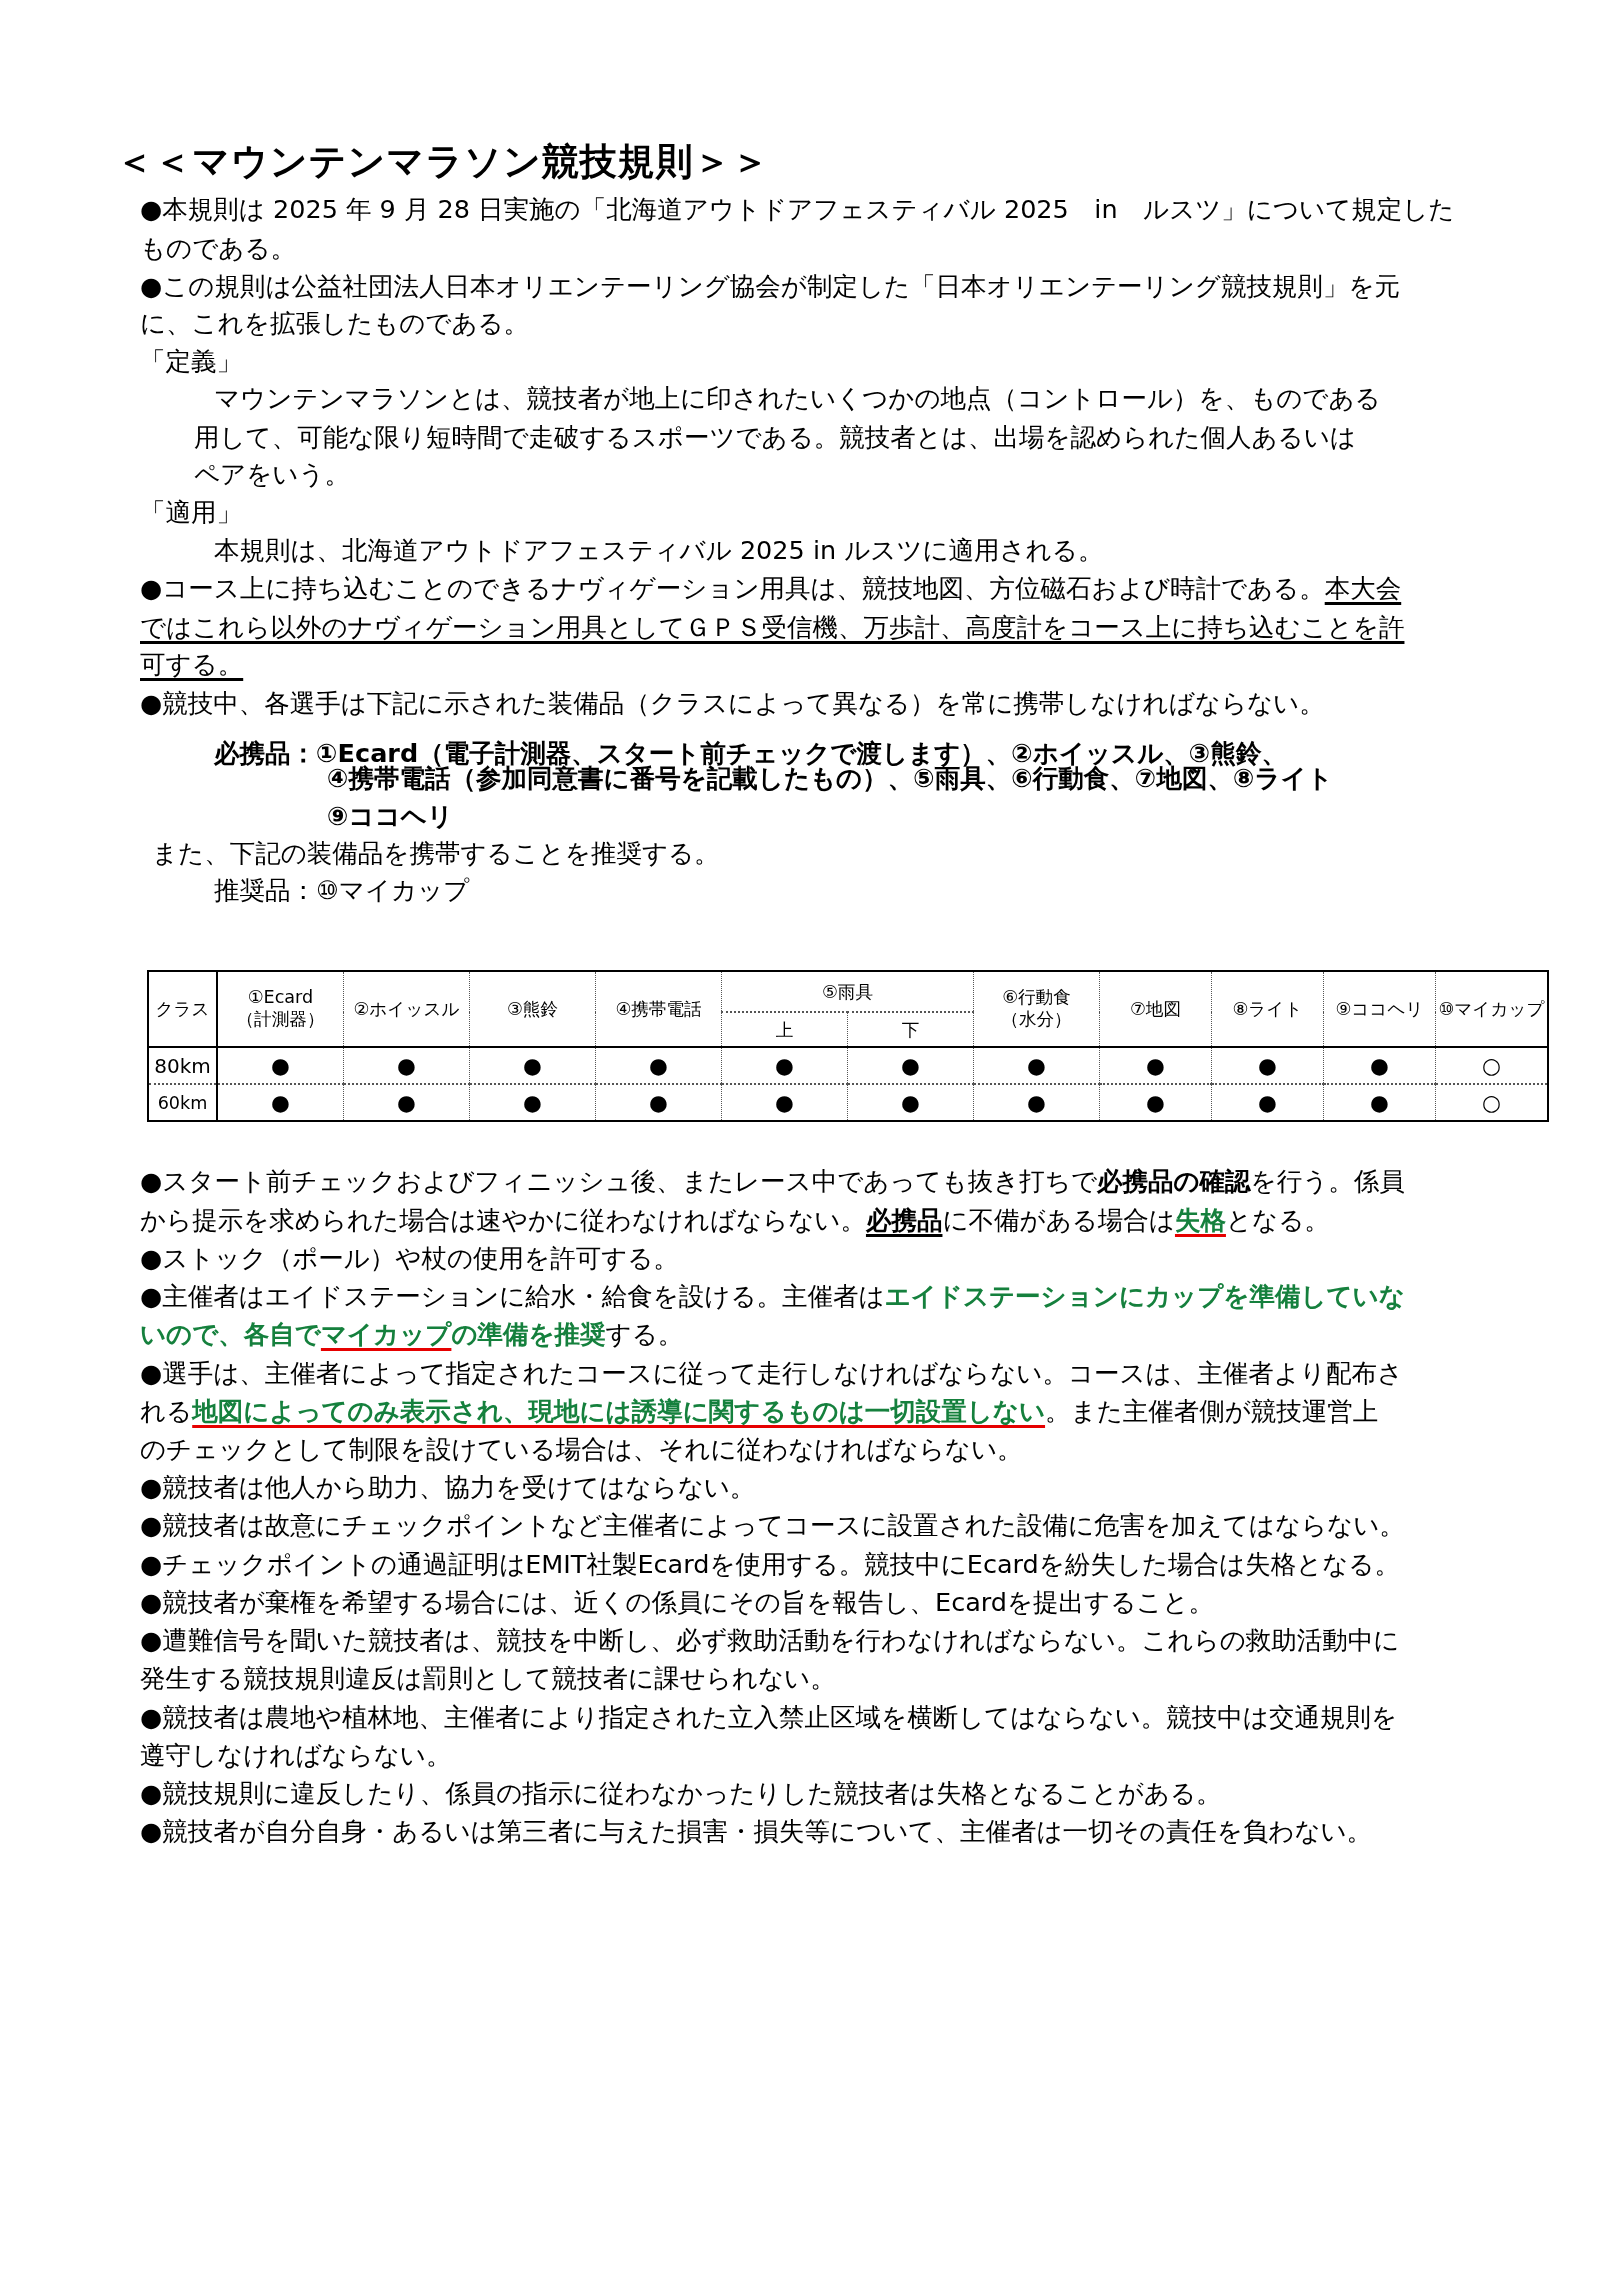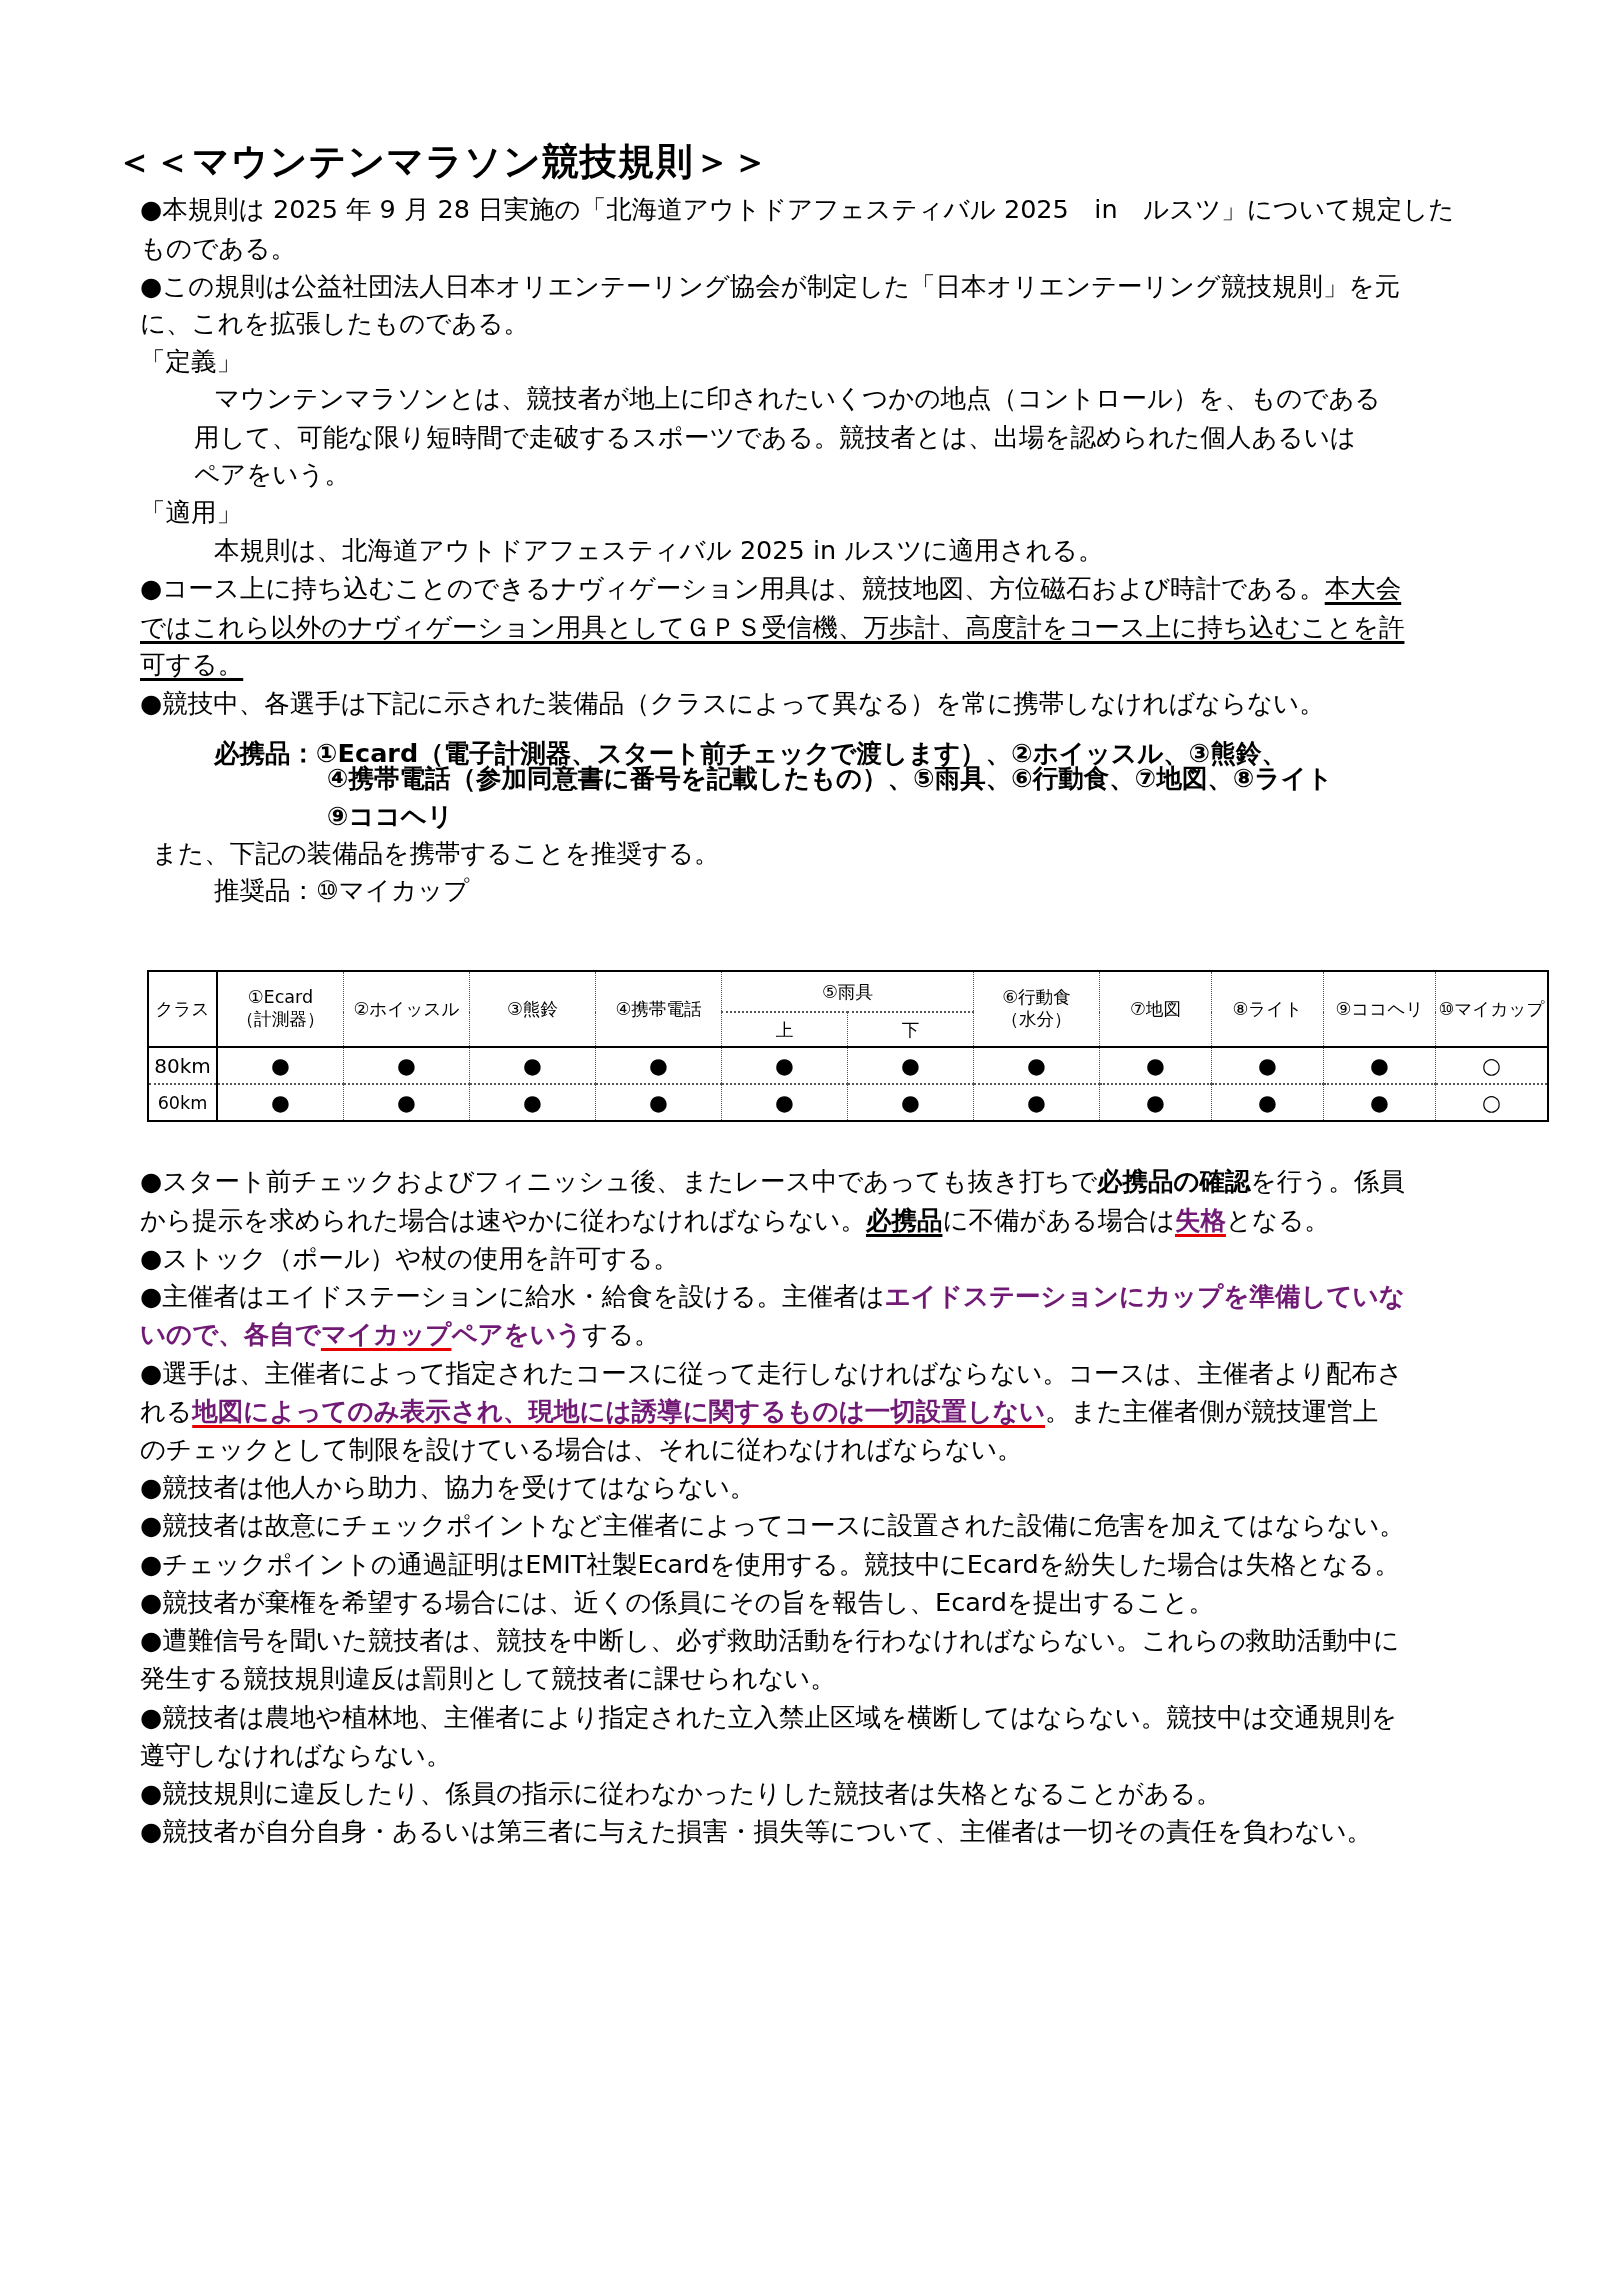--- a/index.html
+++ b/index.html
@@ -9,21 +9,21 @@
   .title { position: absolute; left: 116px; top: 137px; font-size: 37px; font-weight: bold; letter-spacing: 1px; white-space: nowrap; }
   .line { position: absolute; font-size: 25.5px; white-space: nowrap; line-height: 35px; }
   .l0 { left: 140px; }
   .ind1 { left: 214px; }
   .ind2 { left: 194px; }
   .req { left: 214px; font-weight: bold; margin-top: 13px; }
   .req2 { left: 327px; font-weight: bold; }
   .rec { left: 152px; }
   .u { text-decoration: underline; text-decoration-thickness: 2.9px; text-underline-offset: 4.9px; }
   .b { font-weight: bold; }
-  .red { color: #701a75; font-weight: bold; }
+  .red { color: #15803d; font-weight: bold; }
   table.items { position: absolute; left: 147px; top: 970px; width: 1402px; border-collapse: collapse;
                 border: 2.9px solid #000; font-size: 17.6px; }
   table.items td, table.items th { border: 1px dotted #555; text-align: center; font-weight: normal; padding: 0; }
   table.items thead tr.h1 th { height: 39px; }
   table.items thead tr.h2 th { height: 33px; }
   table.items tbody td { height: 35px; font-size: 21.6px; }
   table.items thead { border-bottom: 2.9px solid #000; margin-left: 20px; }
   table.items .col-class { border-right: 2.9px solid #000; }
   table.items tbody tr.r0 td { border-bottom: 2px dotted #555; }
   .hdr2 { line-height: 21.6px; }
@@ -117,21 +117,21 @@
     <span>●スタート前チェックおよびフィニッシュ後、またレース中であっても抜き打ちで</span><span class="b">必携品の確認</span><span>を行う。係員</span>
   </div>
   <div class="line l0" style="top:1203px">
     <span>から提示を求められた場合は速やかに従わなければならない。</span><span class="b u">必携品</span><span>に不備がある場合は</span><span class="red u" style="text-decoration-color:#e60000">失格</span><span>となる。</span>
   </div>
   <div class="line l0" style="top:1241px">●ストック（ポール）や杖の使用を許可する。</div>
   <div class="line l0" style="top:1279px">
     <span>●主催者はエイドステーションに給水・給食を設ける。主催者は</span><span class="red">エイドステーションにカップを準備していな</span>
   </div>
   <div class="line l0" style="top:1317px">
-    <span class="red">いので、各自で</span><span class="red u" style="text-decoration-color:#e60000">マイカップ</span><span class="red">ペアをいう</span><span>する。</span>
+    <span class="red">いので、各自で</span><span class="red u" style="text-decoration-color:#e60000">マイカップ</span><span class="red">の準備を推奨</span><span>する。</span>
   </div>
   <div class="line l0" style="top:1356px">●選手は、主催者によって指定されたコースに従って走行しなければならない。コースは、主催者より配布さ</div>
   <div class="line l0" style="top:1394px">
     <span>れる</span><span class="red u" style="text-decoration-color:#e60000">地図によってのみ表示され、現地には誘導に関するものは一切設置しない</span><span>。また主催者側が競技運営上</span>
   </div>
   <div class="line l0" style="top:1432px">のチェックとして制限を設けている場合は、それに従わなければならない。</div>
   <div class="line l0" style="top:1470px">●競技者は他人から助力、協力を受けてはならない。</div>
   <div class="line l0" style="top:1508px">●競技者は故意にチェックポイントなど主催者によってコースに設置された設備に危害を加えてはならない。</div>
   <div class="line l0" style="top:1547px">●チェックポイントの通過証明はEMIT社製Ecardを使用する。競技中にEcardを紛失した場合は失格となる。</div>
   <div class="line l0" style="top:1585px">●競技者が棄権を希望する場合には、近くの係員にその旨を報告し、Ecardを提出すること。</div>

